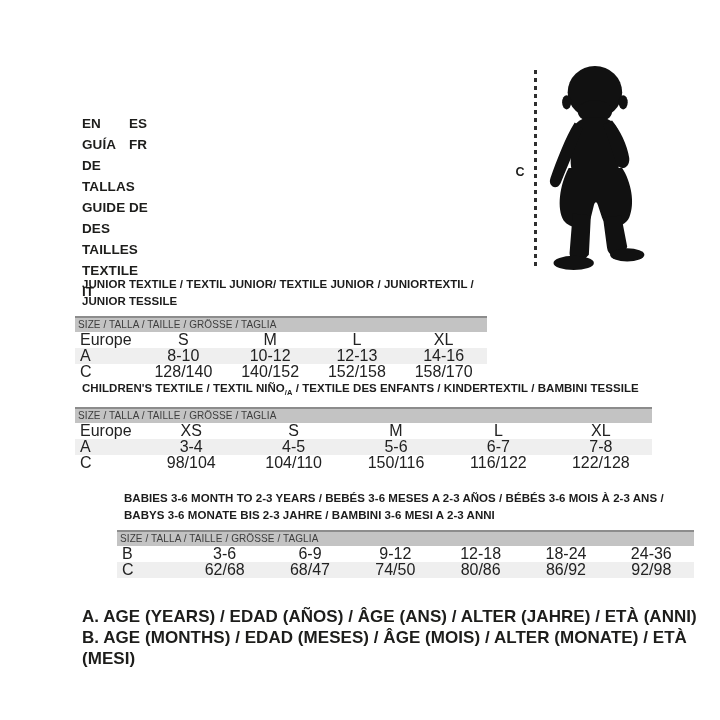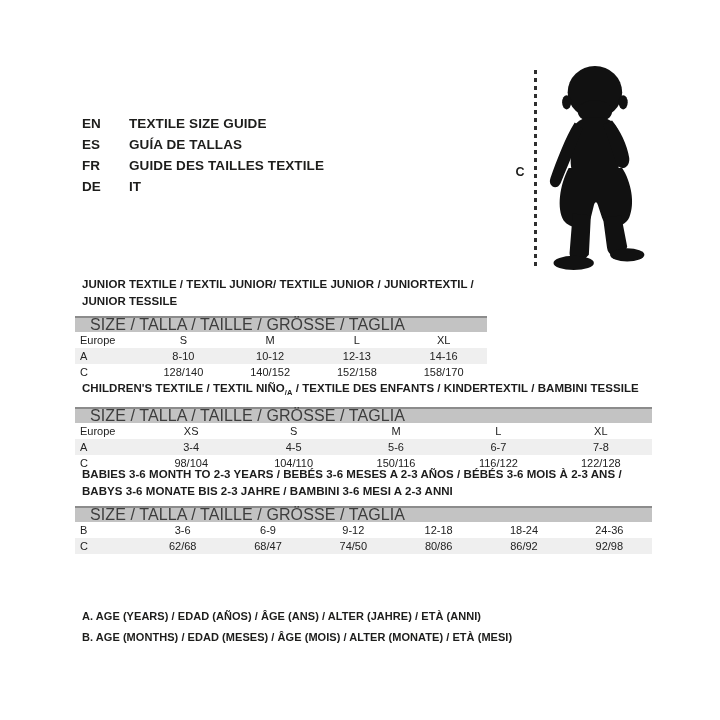--- a/index.html
+++ b/index.html
@@ -22,46 +22,45 @@
   }
   .measure-label{
     position:absolute;left:6px;top:110px;width:18px;text-align:center;
     font-weight:bold;font-size:12.5px;
   }
   .silhouette{position:absolute;left:38px;top:9px;}
   
   .section{position:absolute;left:75px;}
   #section-0{top:276px;width:412px;}
   #section-1{top:380px;width:577px;}
-  #section-2{top:466px;width:577px;}
+  #section-2{top:490px;width:577px;margin-left:42px;}
   .sec-title{
     margin:0 0 6px 7px;font-weight:bold;font-size:11.5px;line-height:17px;
     letter-spacing:0.05px;color:#1c1c1c;
   }
   .sec-title .sub{font-size:7.5px;vertical-align:sub;font-weight:bold;}
   .size-bar{
     height:14px;line-height:14px;background:var(--bar-bg,#c3c3c3);
     border-top:2px solid var(--bar-border,#8c8c8c);
-    font-size:16px;color:#3d3d3d;padding-left:15px;letter-spacing:0.1px;
+    font-size:10px;color:#3d3d3d;padding-left:3px;letter-spacing:0.1px;
   }
-  .trow{display:flex;height:16px;line-height:16px;font-size:11px;color:#222;}
+  .trow{display:flex;height:16px;line-height:16px;font-size:16px;color:#222;}
   .trow.striped{background:var(--stripe,#efefef);}
   .tlabel{width:60px;padding-left:5px;flex:none;}
   .tcell{flex:1;text-align:center;}
   
-  .notes{position:absolute;left:82px;top:606px;font-weight:bold;font-size:11px;line-height:21px;letter-spacing:0.05px;}
+  .notes{position:absolute;left:82px;top:606px;font-weight:bold;font-size:17px;line-height:21px;letter-spacing:0.05px;}
 </style>
 </head>
 <body>
 
 <div class="canvas">
 
   <div class="lang-block" id="langs">
       <div class="lang-code">EN</div>
-      <div class="lang-label">TEXTILE SIZE GUIDE</div>
       <div class="lang-code">ES</div>
       <div class="lang-label">GUÍA DE TALLAS</div>
       <div class="lang-code">FR</div>
       <div class="lang-label">GUIDE DES TAILLES TEXTILE</div>
       <div class="lang-code">DE</div>
       <div class="lang-code">IT</div>
     </div>
 
   <div class="figure-block">
     <div class="dotted-line"></div>

